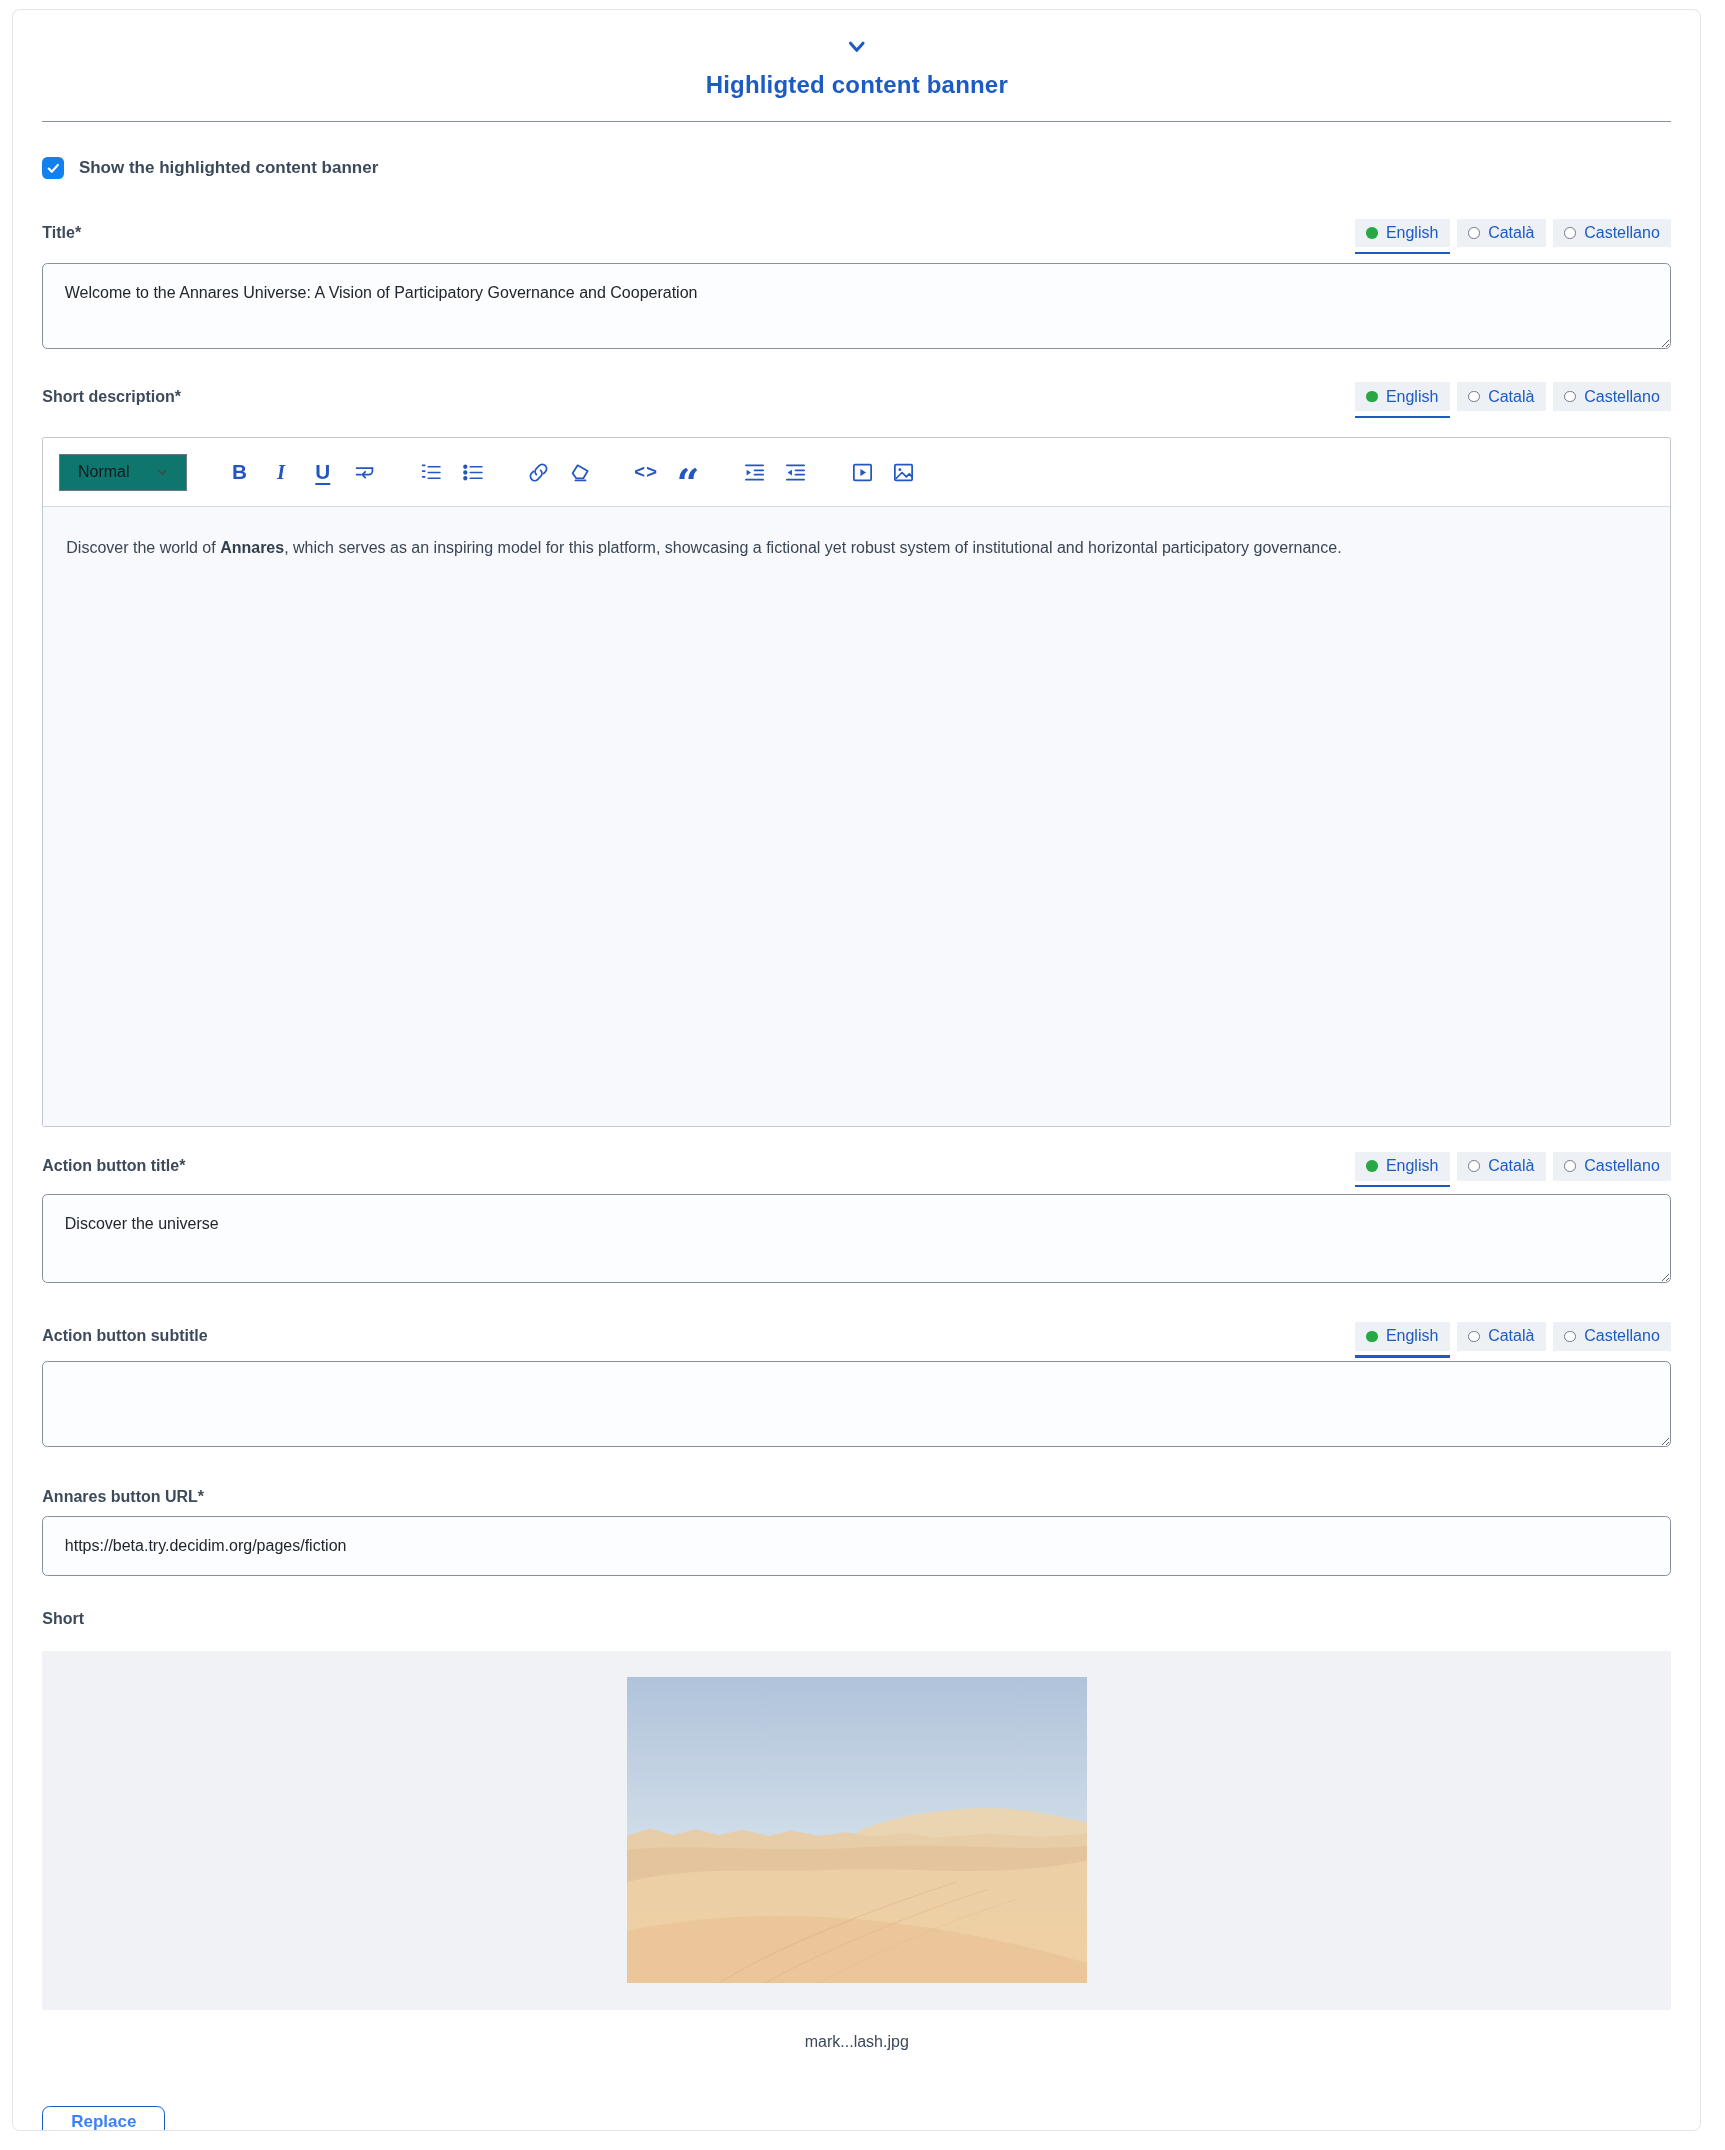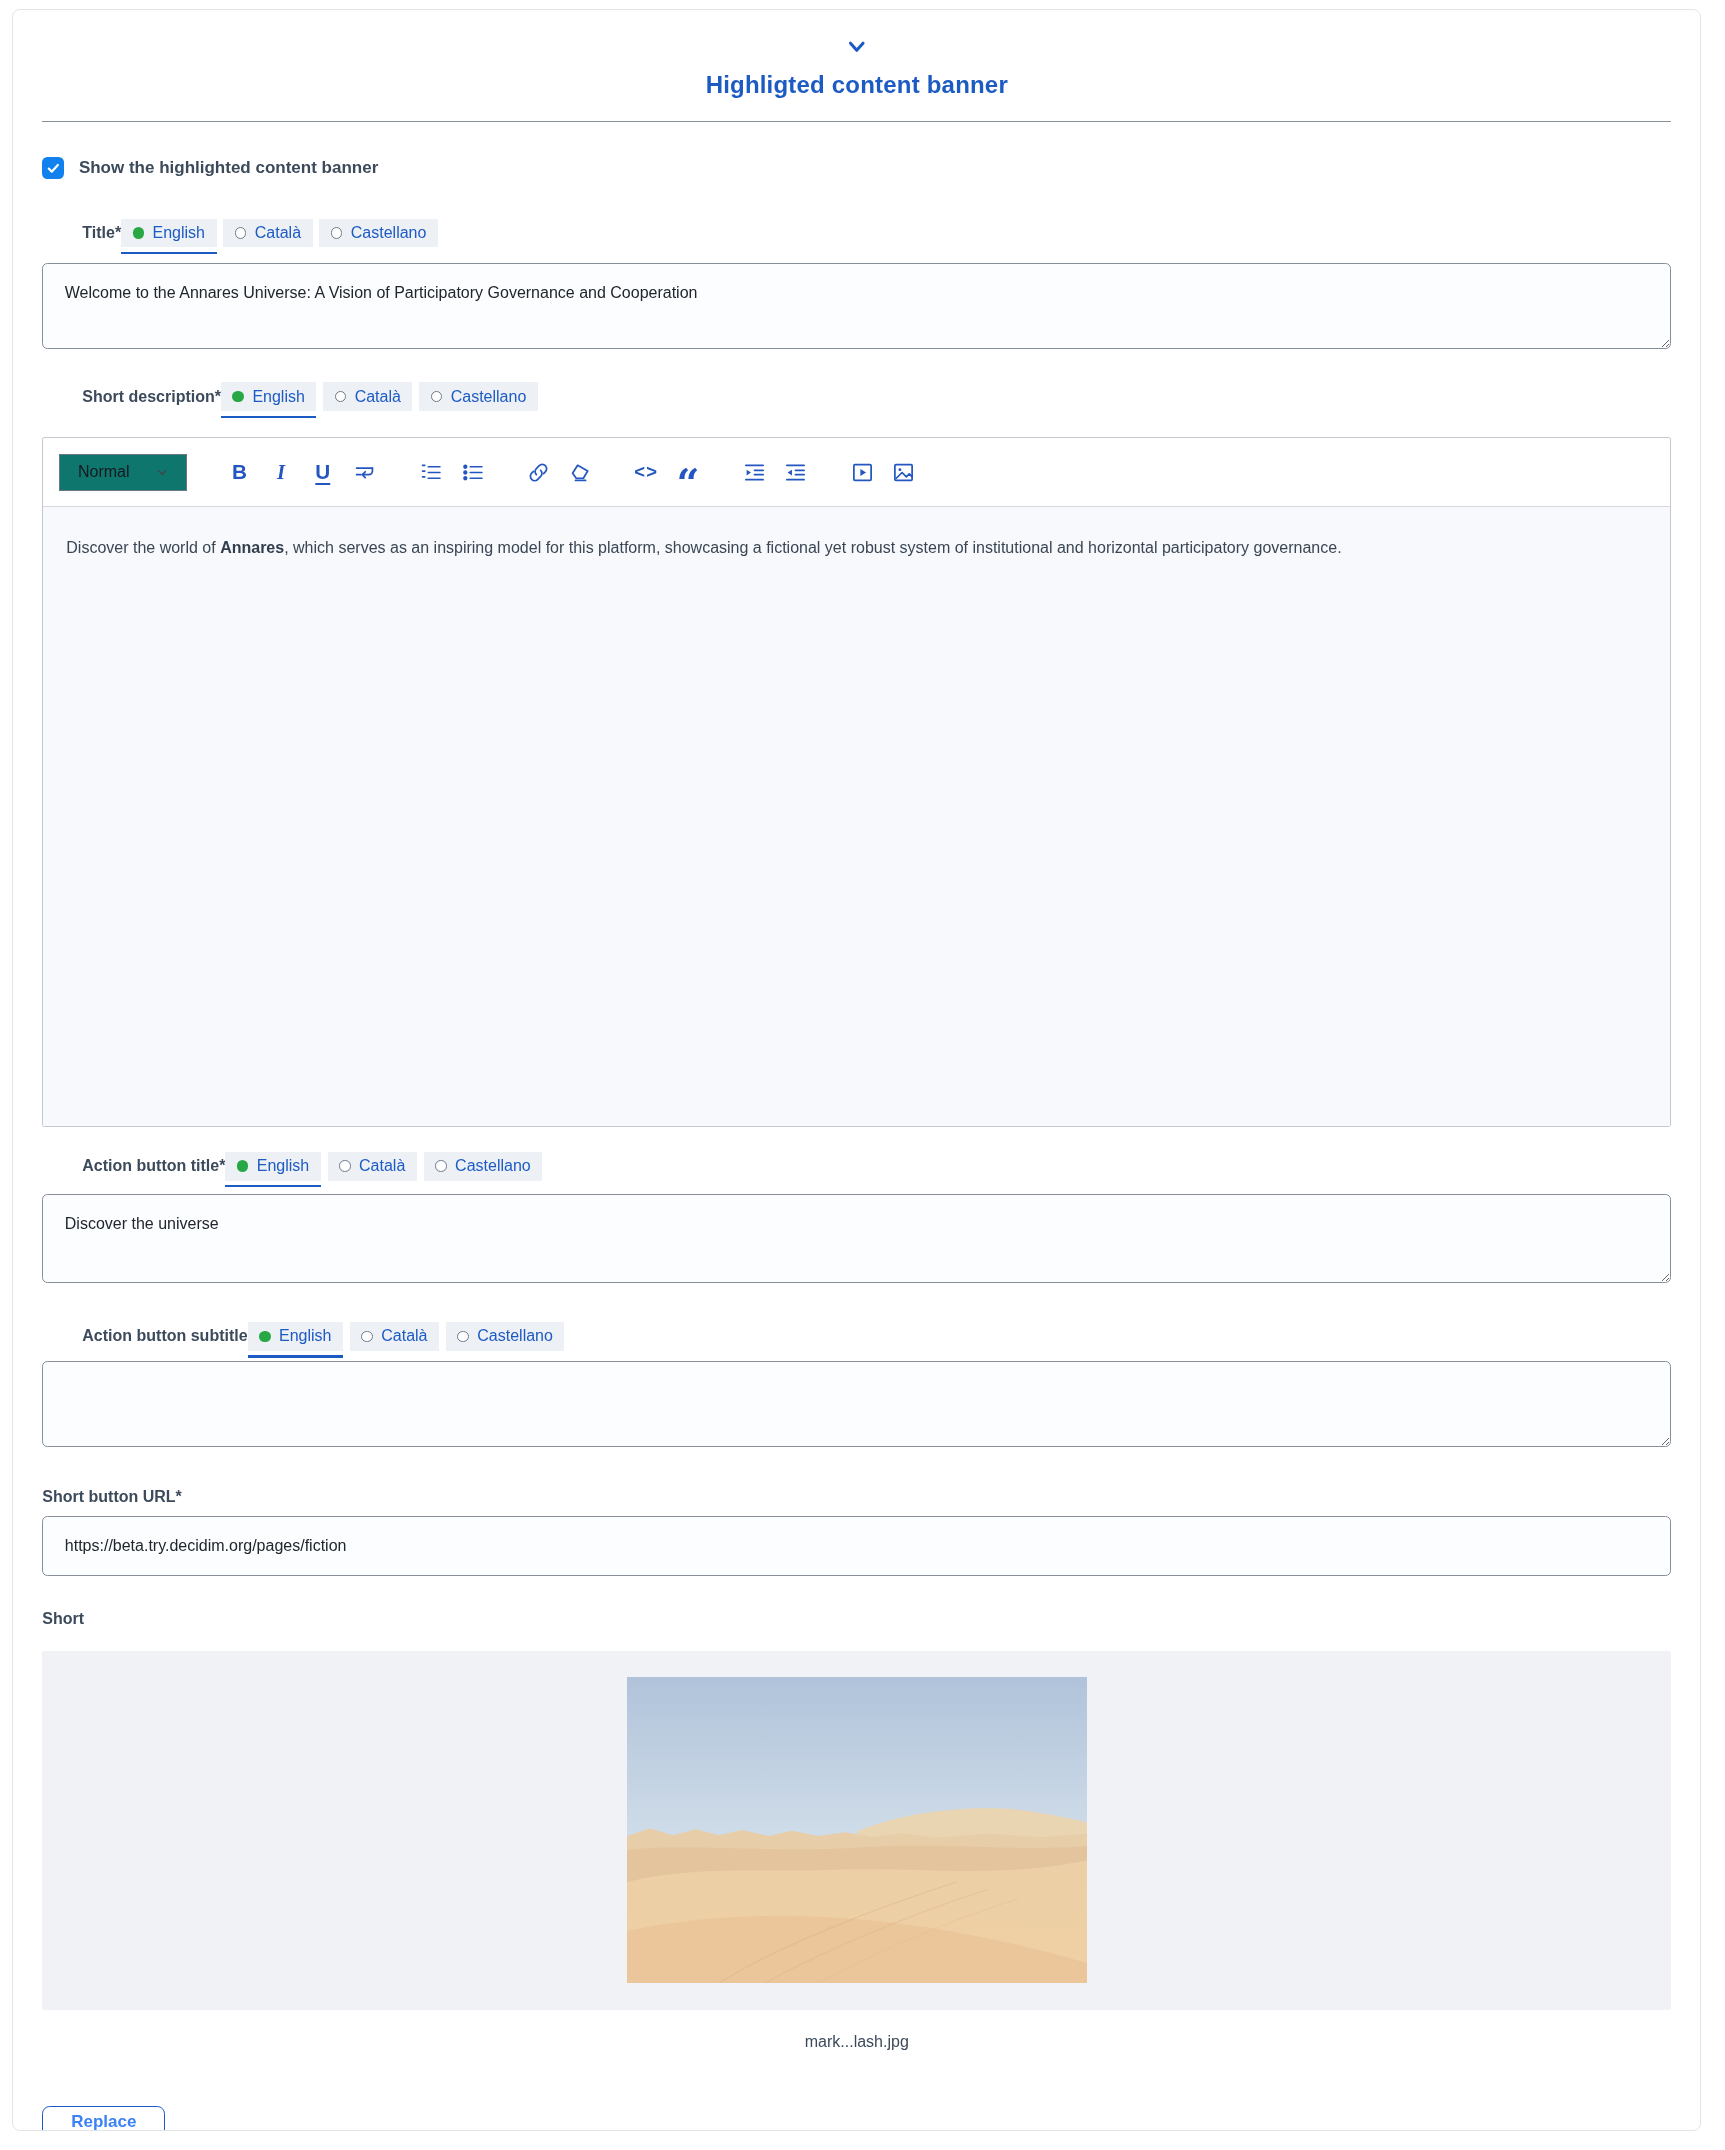--- a/index.html
+++ b/index.html
@@ -19,21 +19,21 @@
 
   
   .checkbox-row { display: flex; align-items: center; gap: 14.6px; margin-top: 35px; }
   .checkbox { width: 22px; height: 22px; background: #1181ef; border-radius: 5.4px;
     display: inline-flex; align-items: center; justify-content: center; flex: 0 0 auto; cursor: pointer; }
   .checkbox svg { width: 14.6px; height: 14.6px; stroke: #fff; stroke-width: 3.6; fill: none;
     stroke-linecap: round; stroke-linejoin: round; }
   .checkbox-row .lbl { font-size: 17px; font-weight: bold; color: #3c4a5b; }
 
   
-  .field-head { display: flex; justify-content: flex-start; align-items: center; height: 38px; margin-left: 40px; }
+  .field-head { display: flex; justify-content: space-between; align-items: center; height: 38px; }
   .field-label { font-size: 16px; font-weight: bold; color: #3c4a5b; }
   .lang-tabs { display: flex; gap: 6.9px; }
   .tab { position: relative; display: flex; align-items: center; gap: 8.4px;
     background: #edf0f5; padding: 5.4px 11.5px; cursor: pointer;
     color: #1d5bc4; font-size: 16px; }
   .tab .dot { width: 11.5px; height: 11.5px; border-radius: 50%; }
   .tab.active .dot { background: #27a844; }
   .tab.inactive .dot { background: #fff; border: 1.9px solid #6f7a88; }
   .tab.active { font-weight: normal; }
   .tab.active::after { content: ""; position: absolute; left: 0; right: 0; bottom: -6.9px;
@@ -295,21 +295,21 @@
       </div>
       <div class="tab inactive">
         <span class="dot"></span>
         <span>Castellano</span>
       </div>
     </div>
   </div>
   <textarea class="ta" style="margin-top: 6.1px;"></textarea>
 
   
-  <span class="field-label mt-url-label">Short button URL*</span>
+  <span class="field-label mt-url-label">Annares button URL*</span>
   <div class="url-input">https://beta.try.decidim.org/pages/fiction</div>
 
   
   <span class="field-label mt-img-label">Short</span>
   <div class="image-box">
     <svg viewBox="0 0 600 400" preserveAspectRatio="none">
       <defs>
         <linearGradient id="sky" x1="0" y1="0" x2="0" y2="1">
           <stop offset="0" stop-color="#b0c3da"></stop>
           <stop offset="0.75" stop-color="#dde7ef"></stop>

